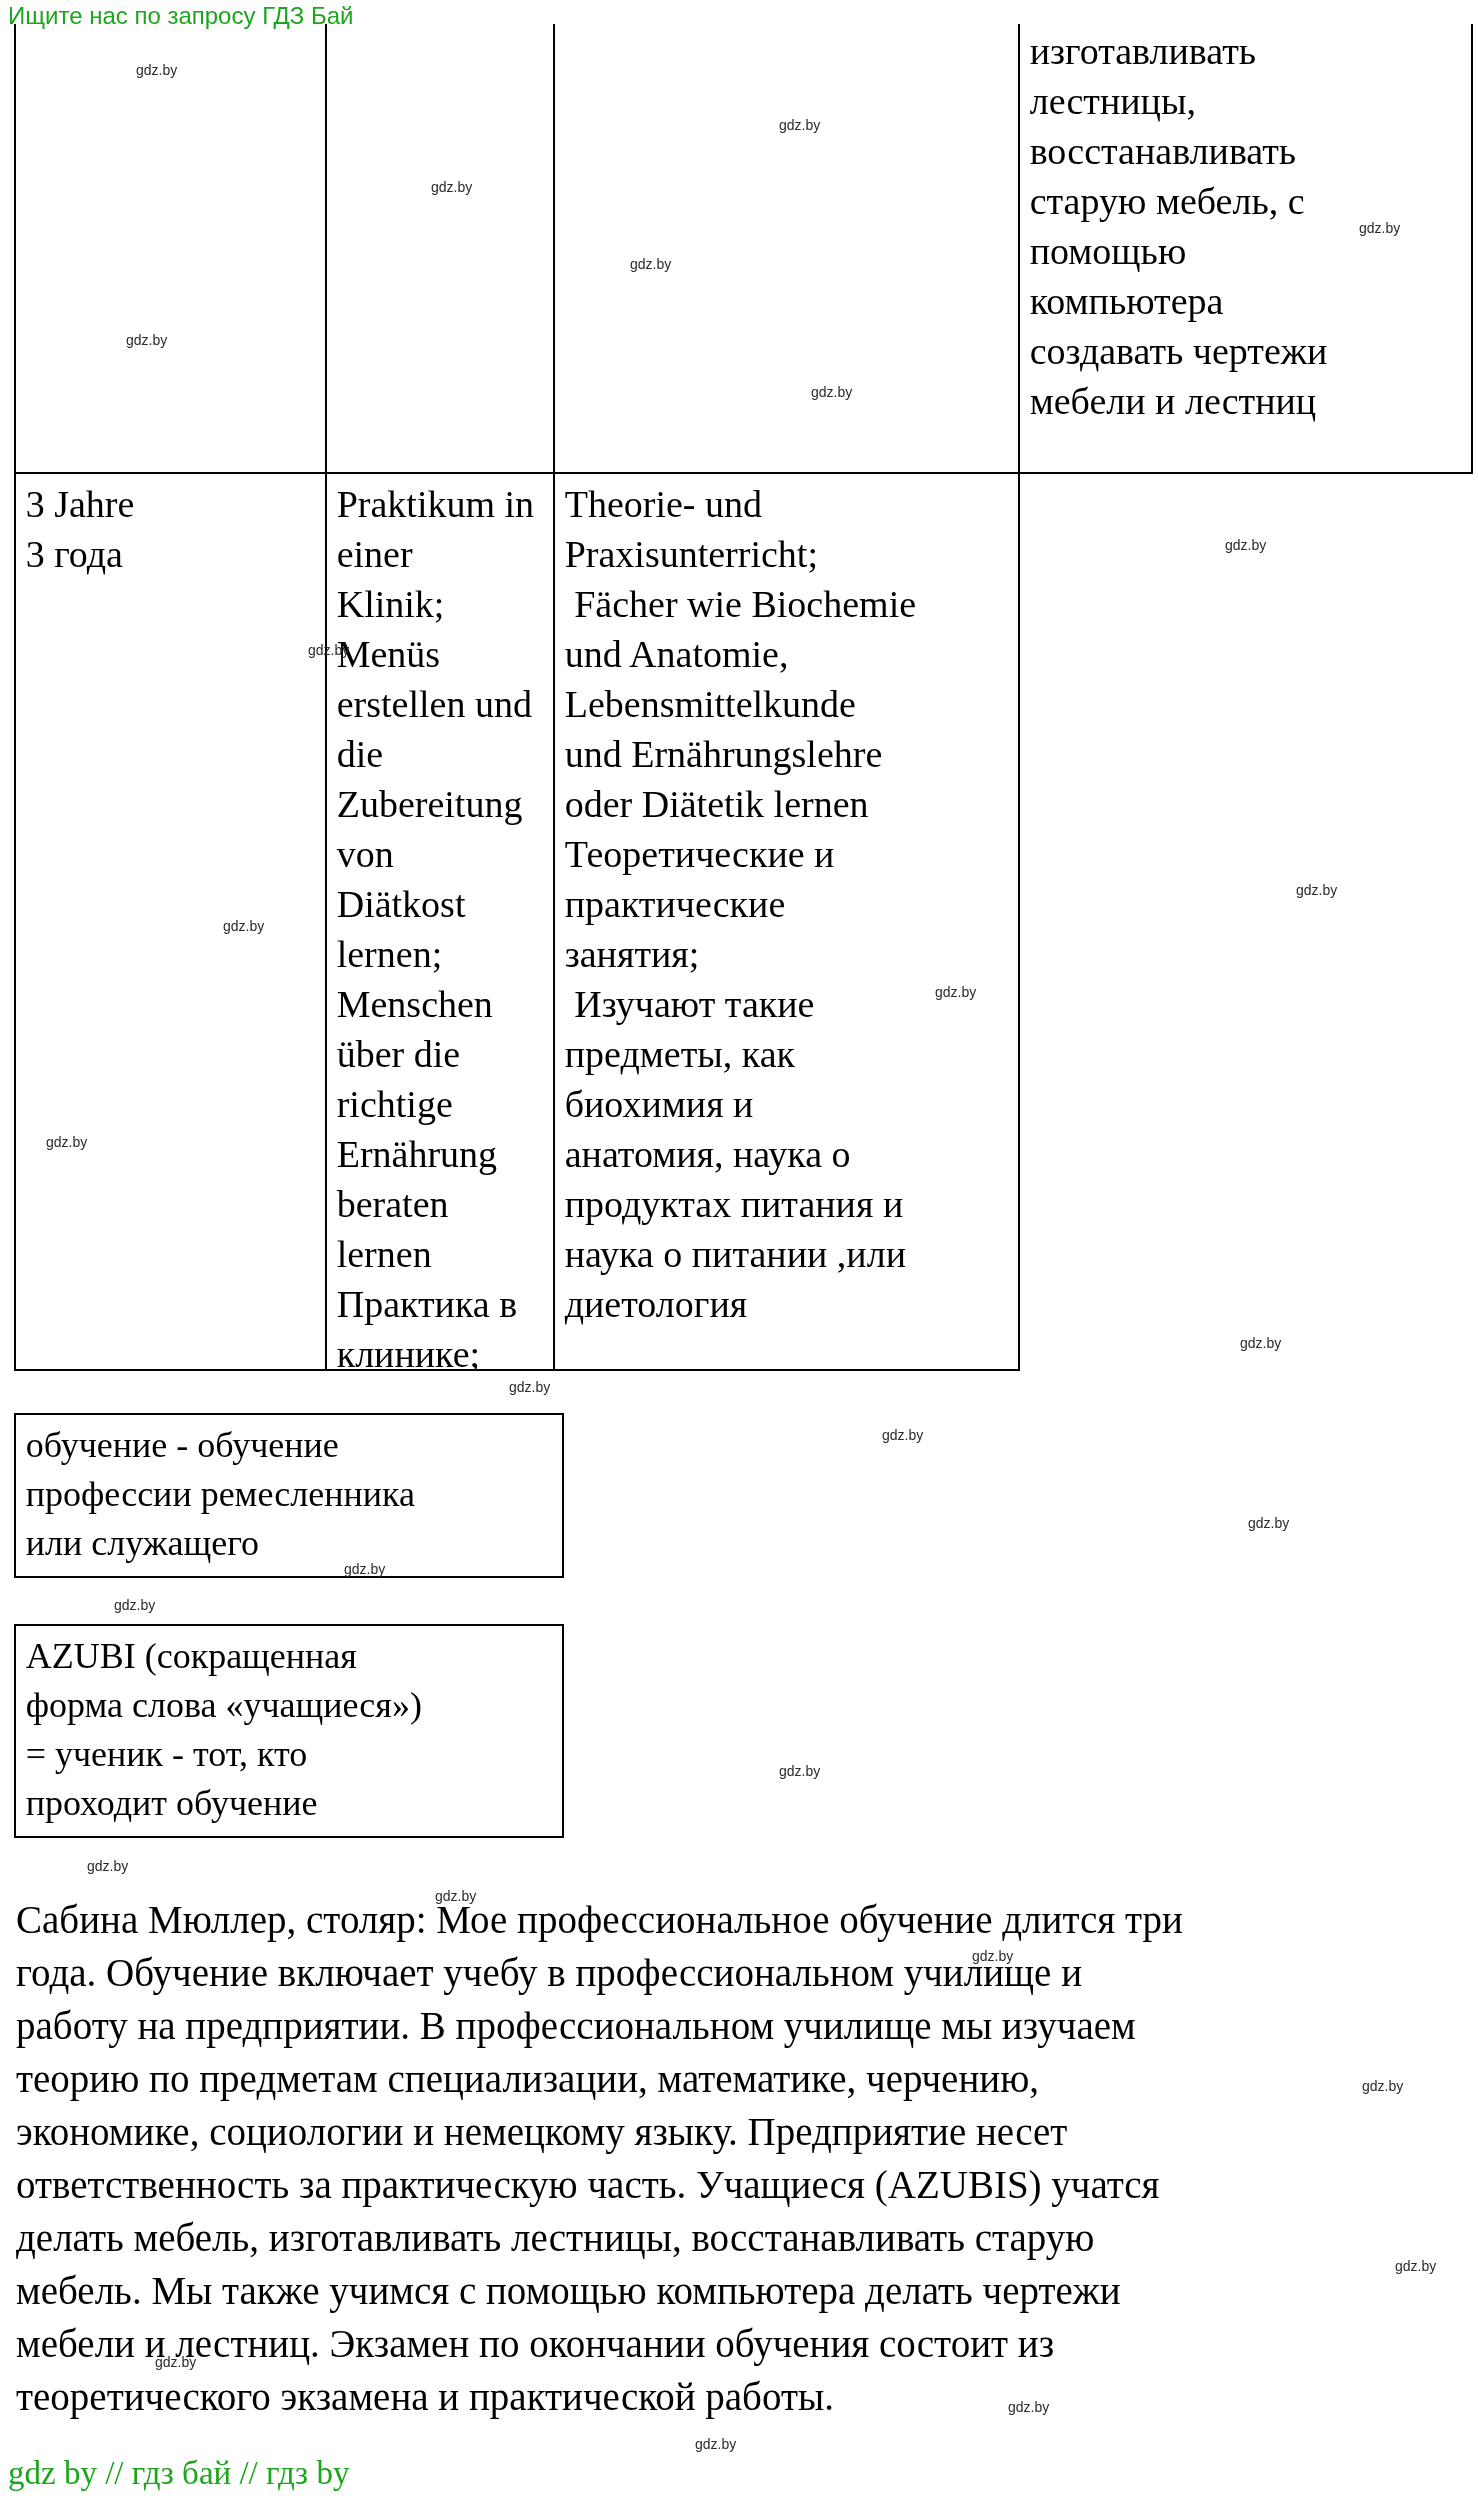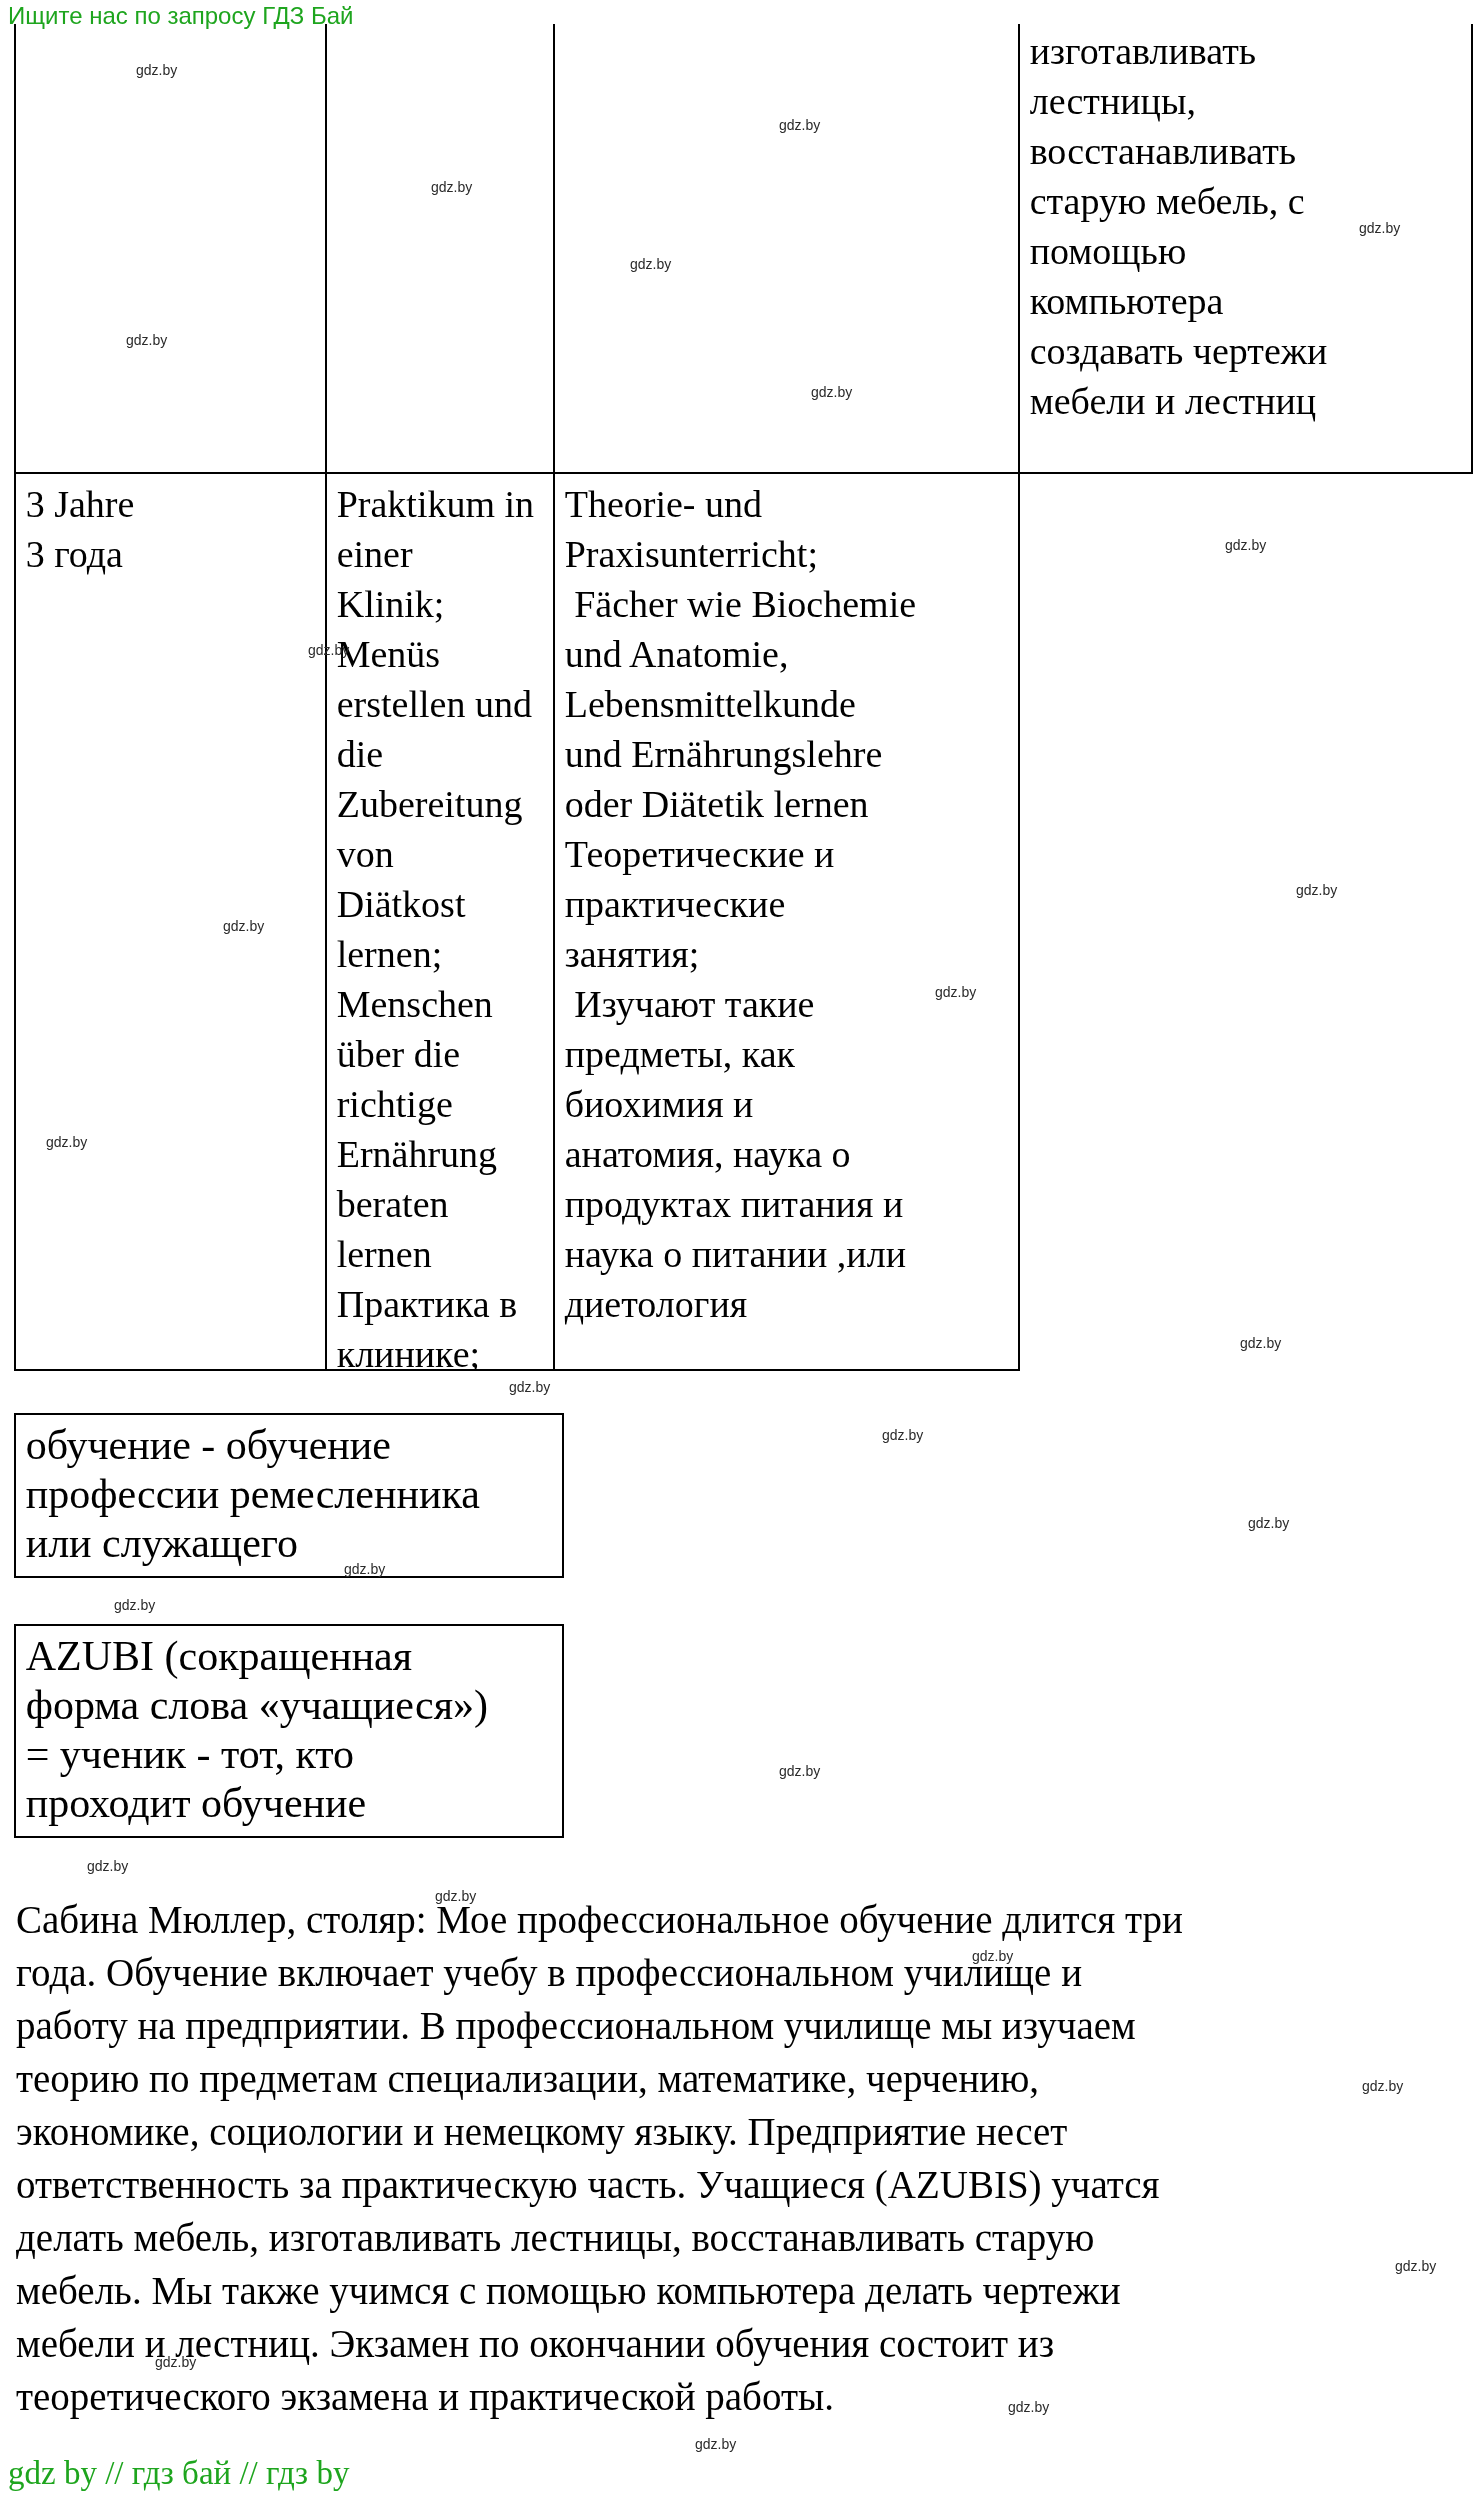--- a/index.html
+++ b/index.html
@@ -30,21 +30,21 @@
     font-size:38px; line-height:50px;
     white-space:pre-wrap;
     overflow:hidden;
   }
   .cell.r1 { padding-top:1.6px; }
 
   .note-box {
     position:absolute; left:14.2px; width:550px;
     border:2.4px solid #000;
     padding:6.3px 9.5px 8px 9.5px;
-    font-size:42px; line-height:49px;
+    font-size:36px; line-height:49px;
     white-space:pre-wrap;
   }
   .box1 { top:1413px; }
   .box2 { top:1624px; }
 
   .paragraph {
     position:absolute; left:16px; top:1893px; width:1451px;
     font-size:39px; line-height:53px;
     white-space:pre-wrap;
   }

